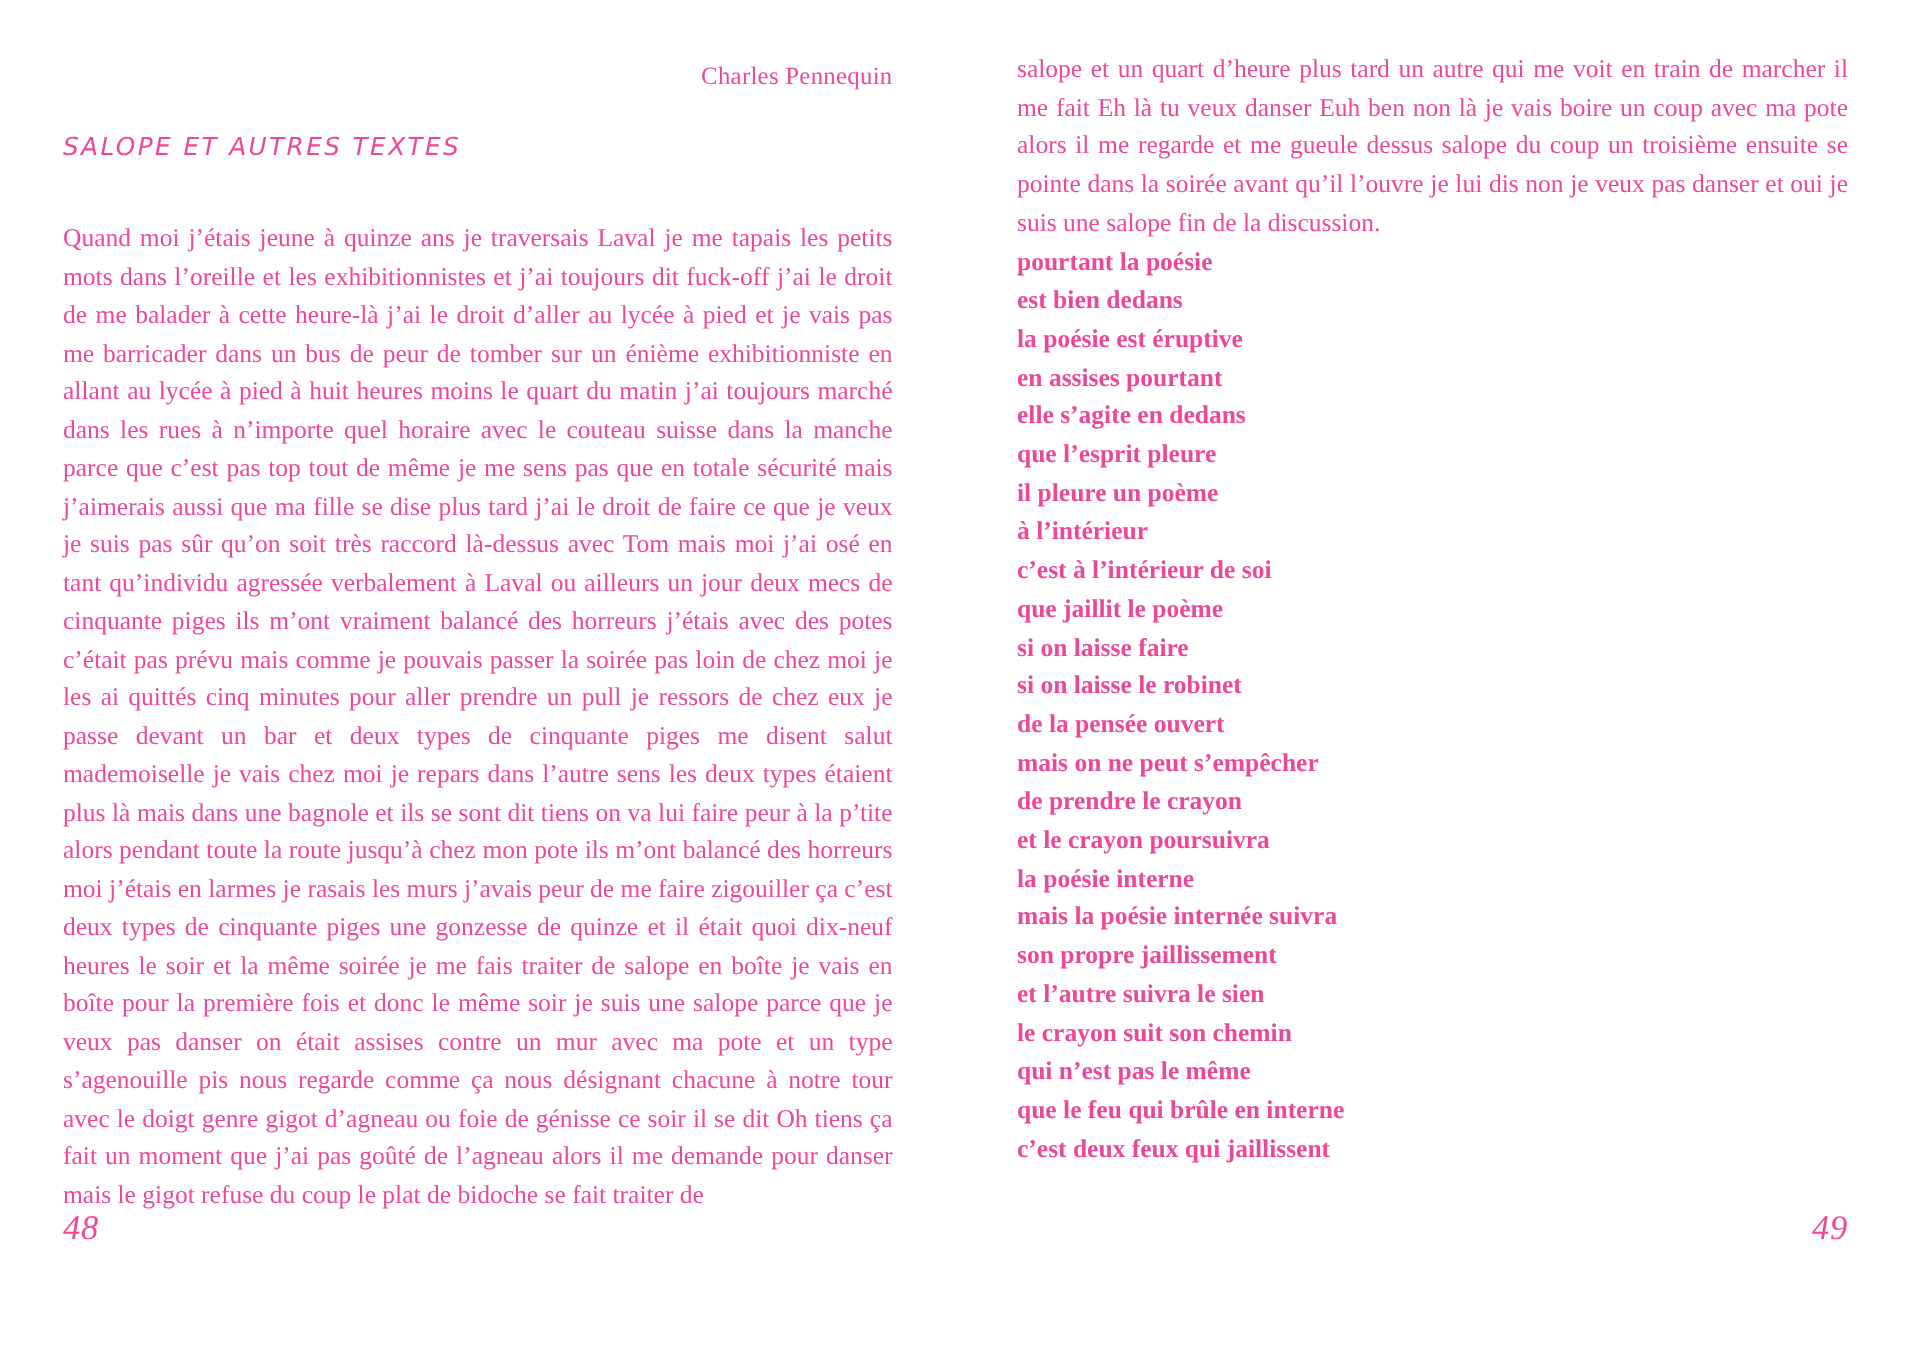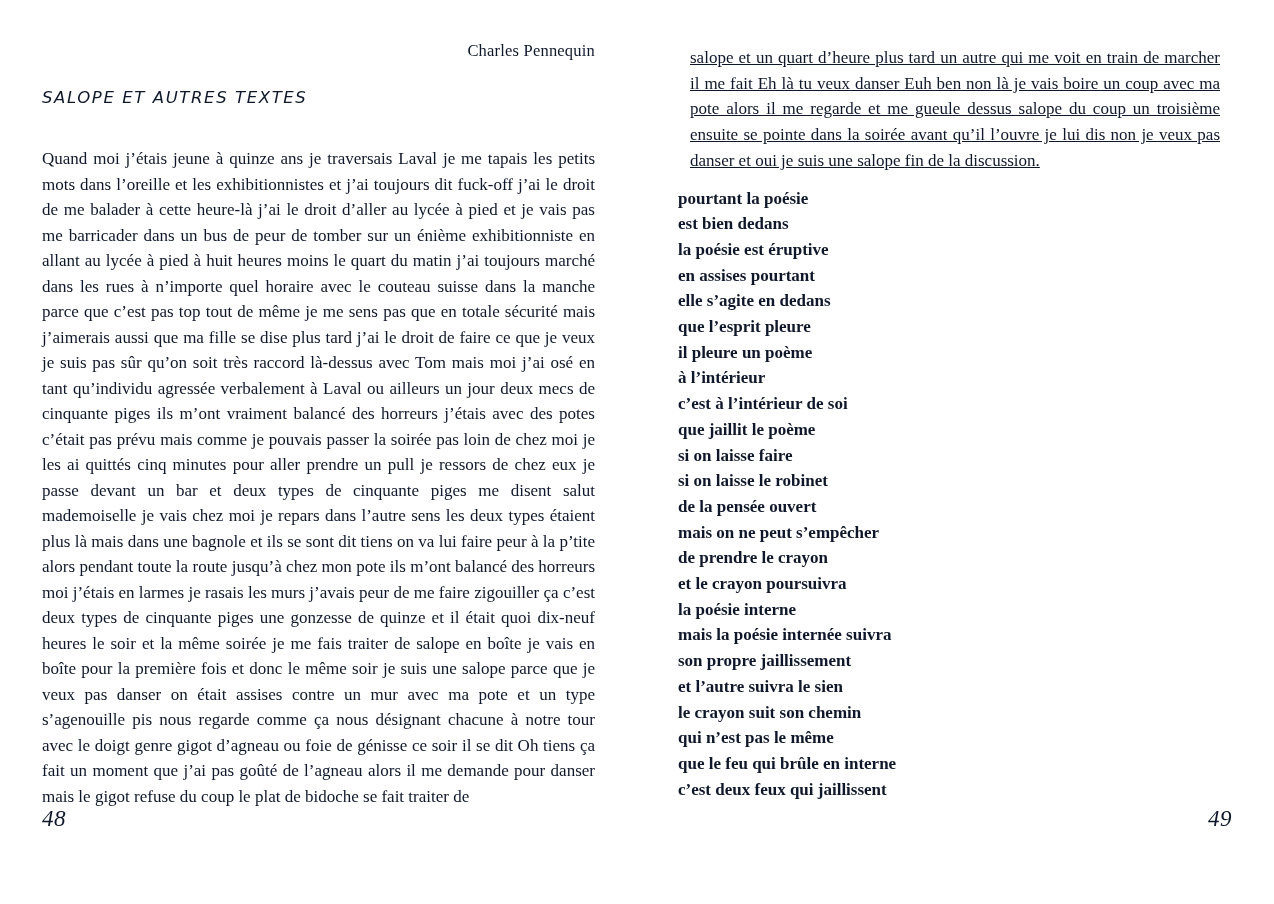--- a/index.html
+++ b/index.html
@@ -6,21 +6,21 @@
     margin: 0;
     padding: 0;
     background: #ffffff;
   }
   .spread {
     position: relative;
     width: 1274px;
     height: 904px;
     background: #ffffff;
     font-family: "Liberation Serif", "DejaVu Serif", serif;
-    color: #0f172a;
+    color: #ec4899;
     overflow: hidden;
   }
   .page {
     position: absolute;
     top: 0;
     height: 904px;
   }
   .page-left {
     left: 42px;
     width: 553px;
@@ -64,22 +64,21 @@
     position: absolute;
     top: 33px;
     left: 0;
     width: 100%;
     font-size: 17px;
     line-height: 25.7px;
   }
   .right-paragraph {
     text-align: justify;
     text-justify: inter-word;
-    margin: 12px;
-    text-decoration: underline;
+    margin: 0;
   }
   .poem {
     margin: 0;
     text-align: left;
   }
   .poem-line {
     white-space: nowrap;
     font-weight: bold;
   }
   .page-number {

